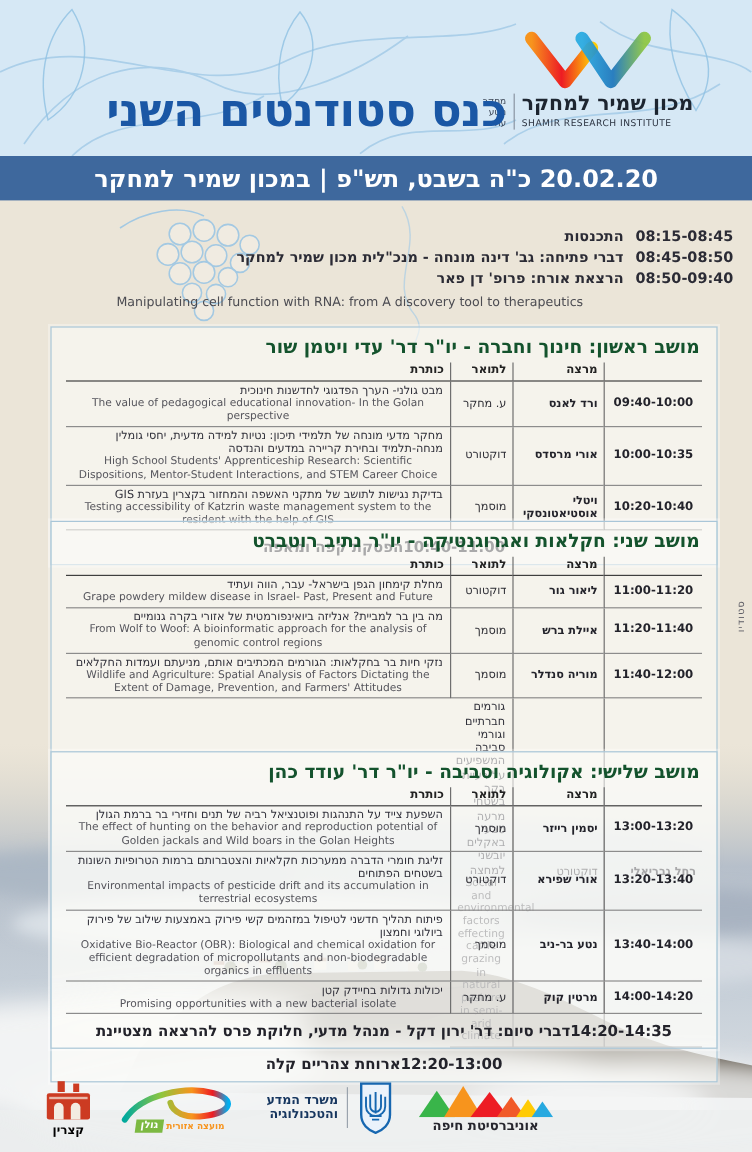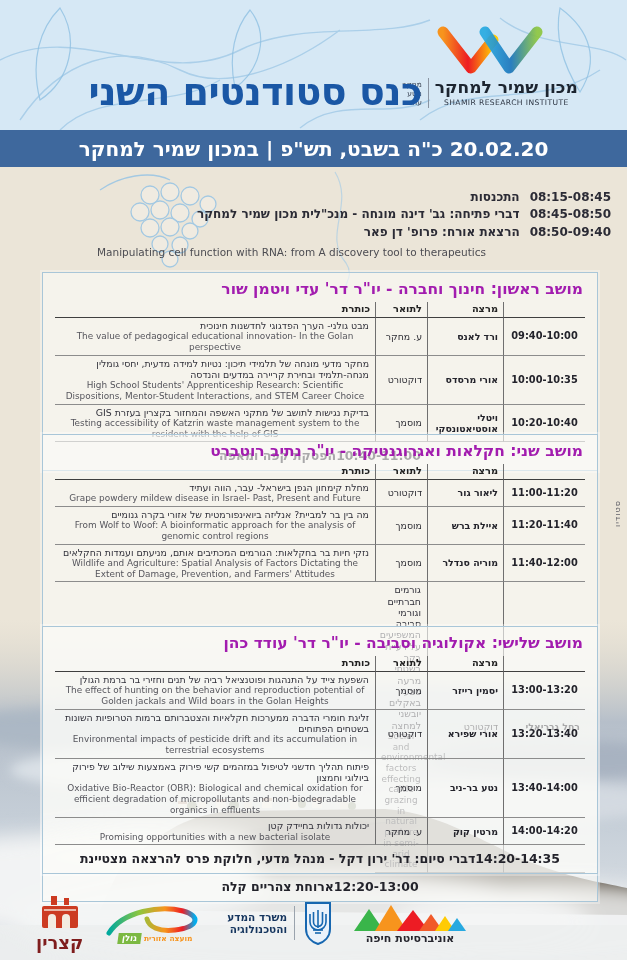--- a/index.html
+++ b/index.html
@@ -13,21 +13,21 @@
     color: #2b2b33;
   }
   .bg-top { position:absolute; top:0; left:0; z-index:0; }
   .bg-photo { position:absolute; bottom:0; left:0; z-index:0; }
 
   
   .inst-logo { position:absolute; top:24px; right:42px; width:190px; z-index:2;
     display:flex; flex-direction:column; align-items:center; }
   .ribbon { margin-bottom:2px; }
   .inst-text { display:flex; align-items:center; }
-  .inst-names { text-align:center; }
+  .inst-names { text-align:left; }
   .inst-he { font-size:17px; font-weight:bold; color:#1d2530; line-height:1.05; }
   .inst-en { font-size:7.6px; letter-spacing:0.4px; color:#2c3442; margin-top:1px; }
   .inst-divider { width:1px; height:30px; background:#8a94a2; margin:0 6px; }
   .inst-tagline { font-size:7.5px; color:#3a4454; line-height:1.2; white-space:pre-line; text-align:right; }
 
   .main-title { position:absolute; top:70px; right:205px; margin:0; z-index:2;
     font-size:38px; font-weight:bold; color:#1a57a5; letter-spacing:-0.5px; white-space:nowrap; }
 
   .banner { position:absolute; top:130px; left:0; width:627px; height:37px; z-index:2;
     background:#3e689d; display:flex; align-items:center; justify-content:center;
@@ -38,40 +38,40 @@
     text-align:right; font-size:12px; font-weight:bold; color:#2b2b35; }
   .op-line { line-height:1.45; }
   .op-time { margin-left:10px; }
   .guest-note { position:absolute; top:246px; left:0; width:497px; z-index:2;
     text-align:center; direction:ltr; font-size:10.5px; color:#4c4c52;margin-left:43px; }
 
   
   .session-box { position:absolute; left:42px; width:556px; z-index:2; box-sizing:border-box;
     border:1px solid #a9c6d8; background:rgba(252,252,249,0.62);
     box-shadow:0 0 0 2px rgba(255,255,255,0.30); padding:7px 12px 7px 12px; }
-  .s-title { margin:0 2px 4px 0; font-size:15.5px; font-weight:bold; color:#a21caf; }
+  .s-title { margin:0 2px 4px 0; font-size:15.5px; font-weight:bold; color:#14532d; }
   .s-table { display:grid; grid-template-columns:82px 76px 52px 1fr; direction:rtl; }
   .cell { padding:2px 5px; display:flex; align-items:center; font-size:9.4px; line-height:1.2;
     border-bottom:1px solid #8c8c8c; }
   .th { font-weight:bold; font-size:9.8px; color:#222; border-bottom:1px solid #3f3f3f; padding:0 5px 2px; min-height:13px; }
   .bl { border-left:1px solid #6f6f6f; }
   .c-time { justify-content:center; font-weight:bold; font-size:9.8px; color:#23232b; }
   .c-sp { font-weight:bold; color:#23232b; }
   .c-deg { color:#2d2d34; }
   .c-title { display:block; text-align:right; padding:2px 6px; }
   .t-he { color:#30303a; }
   .t-en { direction:ltr; text-align:center; color:#55555c; font-size:8.9px; }
   .break { margin-top:6px; text-align:center; font-weight:bold; font-size:12.5px; color:#23232b; }
   .bk-time { }
 
   
   .footer-logos { position:absolute; top:891px; left:36px; height:64px; z-index:2;
     display:flex; direction:ltr; align-items:center; gap:20px; }
   .logo-block { display:flex; flex-direction:column; align-items:center; }
-  .katzrin-label { font-size:18px; font-weight:bold; color:#7f1d1d; margin-top:-2px; }
+  .katzrin-label { font-size:10px; font-weight:bold; color:#000000; margin-top:-2px; }
   .golan-text { display:flex; direction:rtl; align-items:center; margin-top:-8px; }
   .golan-top { font-size:7.5px; font-weight:bold; color:#f7941d; }
   .golan-main { font-size:8.5px; font-weight:bold; color:#fff; background:#7cb942;
     padding:0 4px 1px; margin-right:3px; transform:skewX(-8deg); }
   .ministry { flex-direction:row; direction:rtl; align-items:center; }
   .ministry-text { text-align:right; font-size:10.5px; font-weight:bold; color:#16365f; line-height:1.15; }
   .ministry-divider { width:1px; height:34px; background:#9aa3ad; margin:0 7px; }
   .haifa-label { font-size:11px; font-weight:bold; color:#26262e; margin-top:1px; }
 
   .studio { position:absolute; top:500px; right:14px; z-index:2; font-size:8px; color:#5e5e66;

